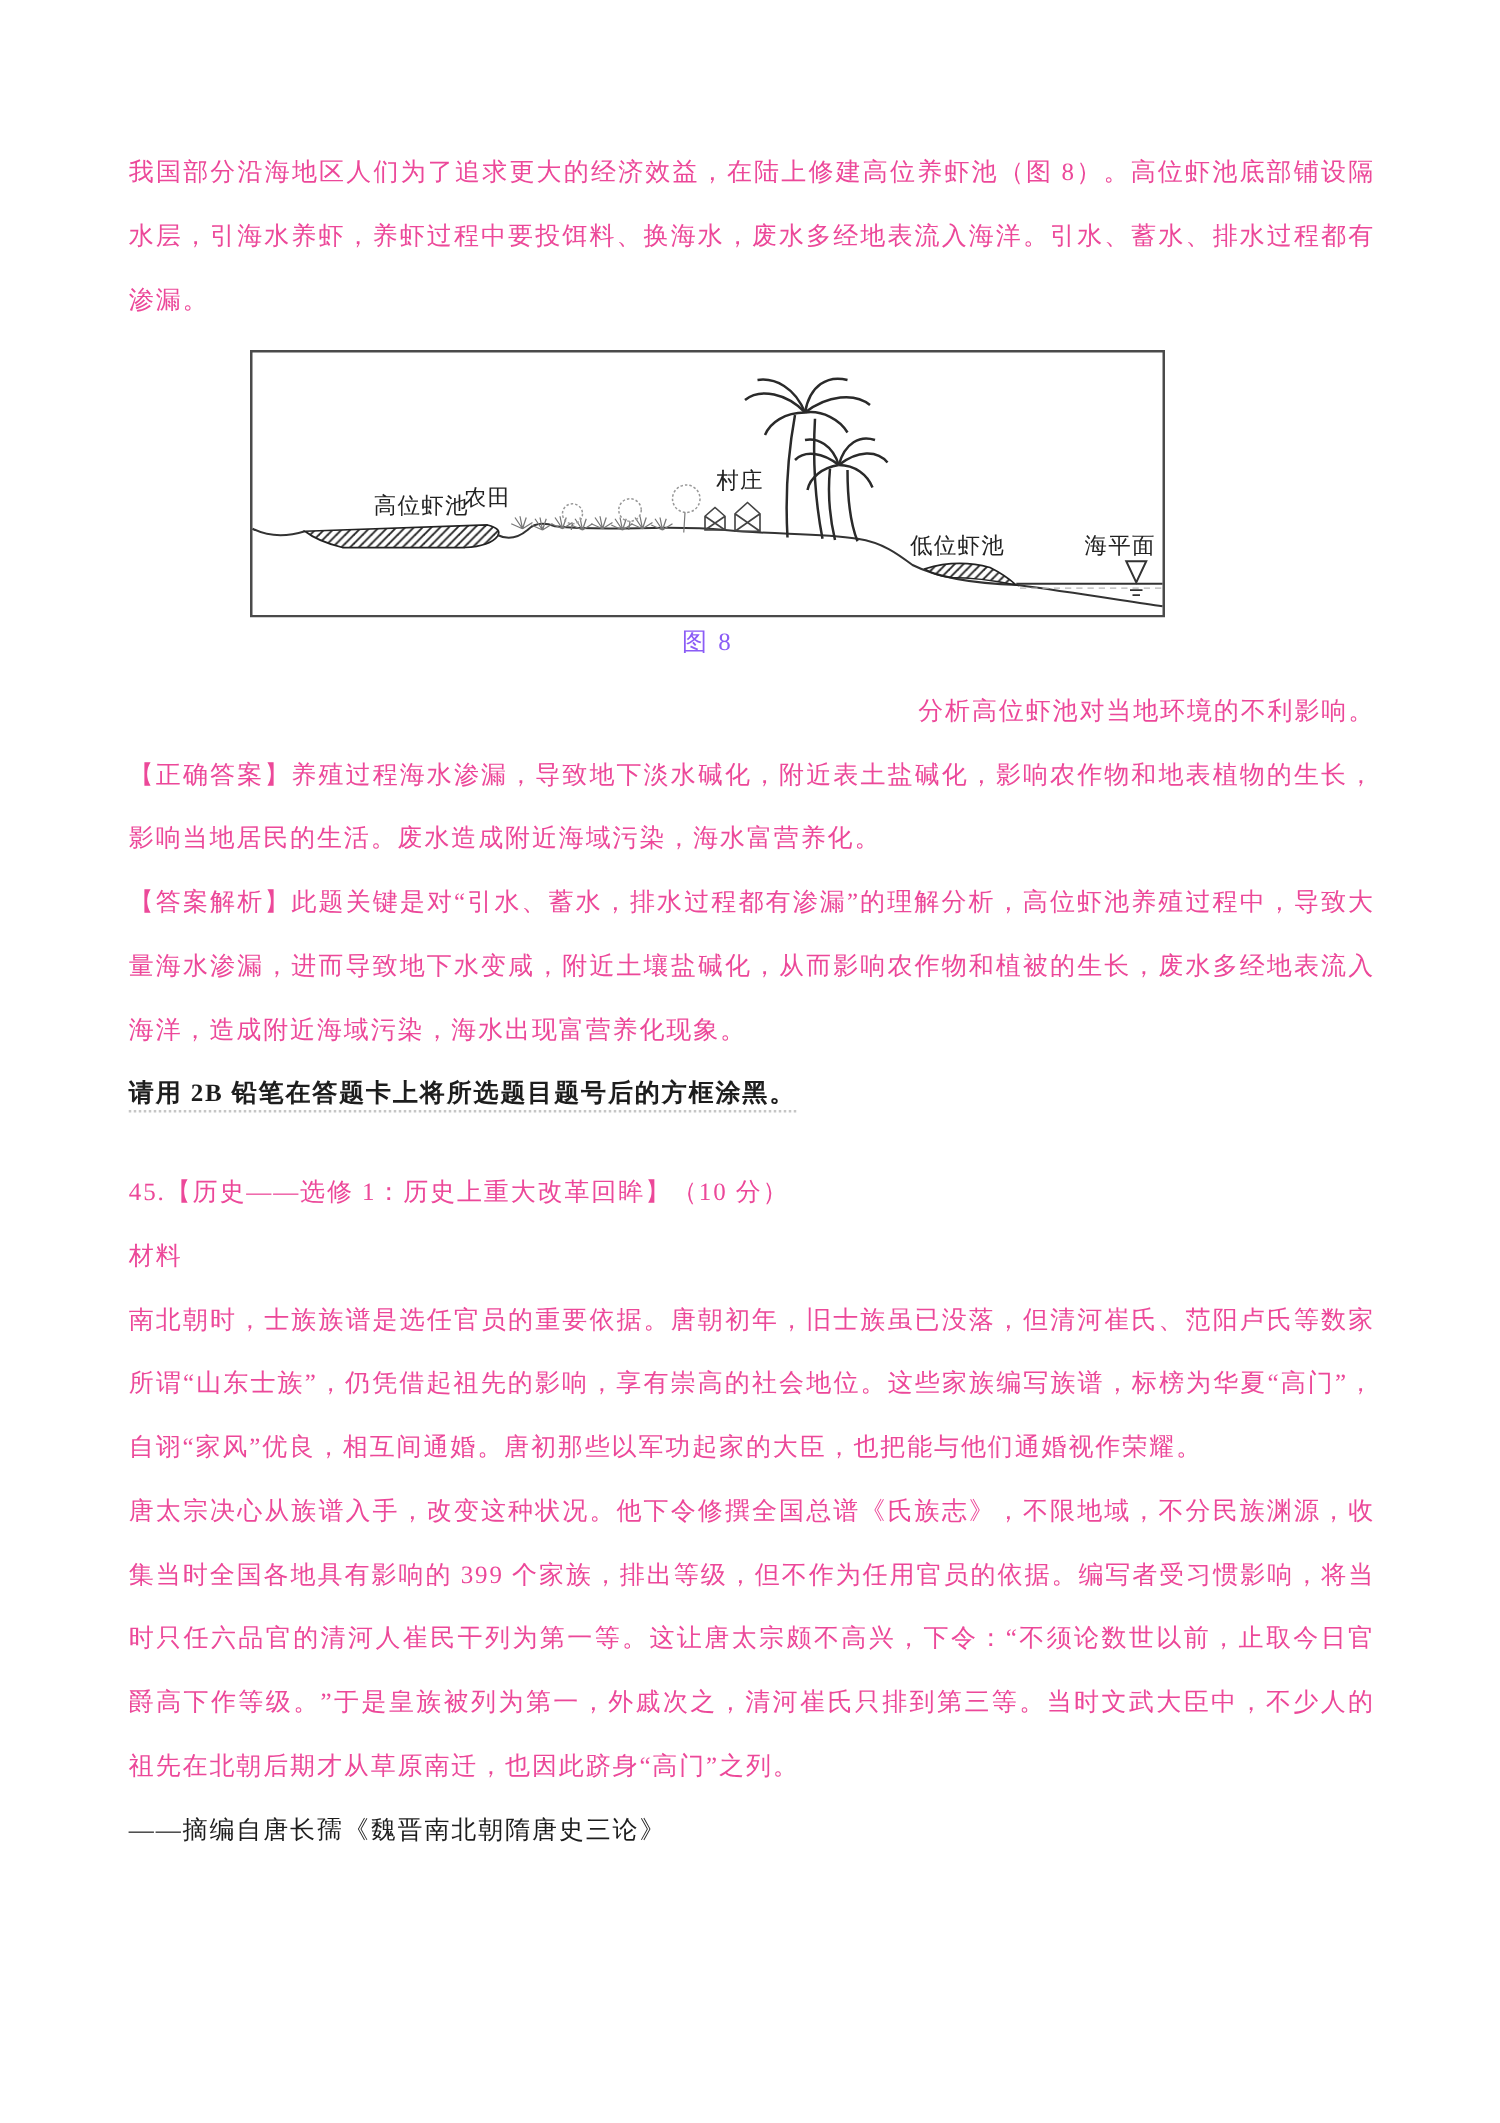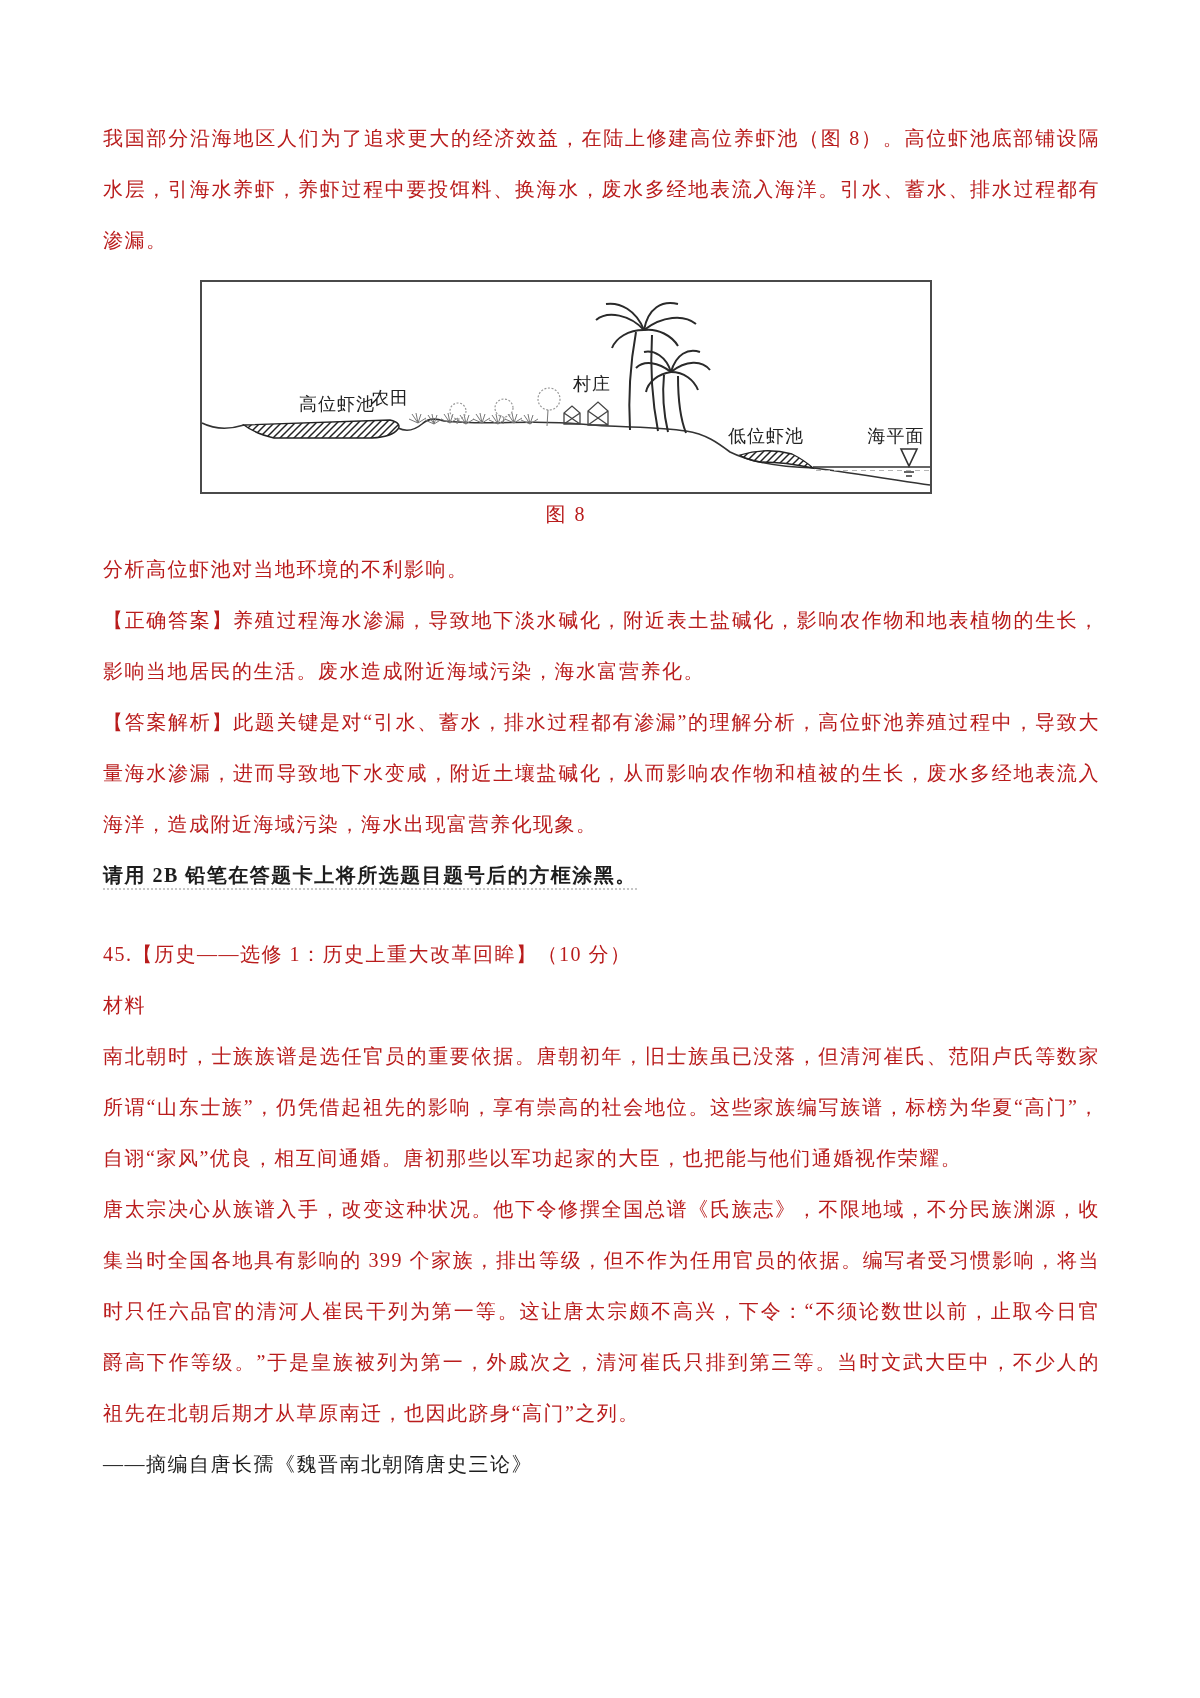--- a/index.html
+++ b/index.html
@@ -11,44 +11,44 @@
     color: #1d1d1d;
     font-family: "Liberation Serif", "DejaVu Serif", serif;
   }
   .page { padding: 113px 100px 0 103px; }
   p { margin: 0; }
   .para {
     font-size: 20px;
     line-height: 51px;
     letter-spacing: 1.5px;
     text-align: justify;
-    color: #b91c1c;
+    color: #ec4899;
   }
   .single { text-align: left; }
   .notice {
     font-weight: bold;
     font-size: 20px;
     line-height: 51px;
     letter-spacing: 1.5px;
   }
   .notice-l1 { text-align: justify; text-align-last: justify; }
   .dotted-underline { border-bottom: 2px dotted #c6c6c6; padding-bottom: 2px; }
   .figure-wrap { width: 732px; margin: 14px 0 0 97px; background: #fff; }
   .figure-wrap svg { display: block; }
   .figure-caption {
     width: 732px; margin-left: 97px;
     text-align: center;
     font-size: 20px; line-height: 40px; letter-spacing: 2px;
-    color: #b91c1c;
+    color: #8b5cf6;
   }
   .attribution {
     font-size: 20px; line-height: 51px; letter-spacing: 1.5px;
   }
   .mt-lg { margin-top: 28px; }
-  .mt-sm { margin-top: 10px; }
+  .mt-sm { margin-top: 10px; text-align: right; }
   svg text {
     font-family: "Liberation Serif", "DejaVu Serif", serif;
     font-size: 18px; fill: #222; letter-spacing: 1px;
   }
   .sk { stroke: #333; stroke-width: 1.6; fill: none; }
   .sk-thin { stroke: #777; stroke-width: 1; fill: none; }
   .bushy { stroke: #999; stroke-width: 1.2; fill: none; stroke-dasharray: 2 1.6; }
 </style>
 </head>
 <body>

